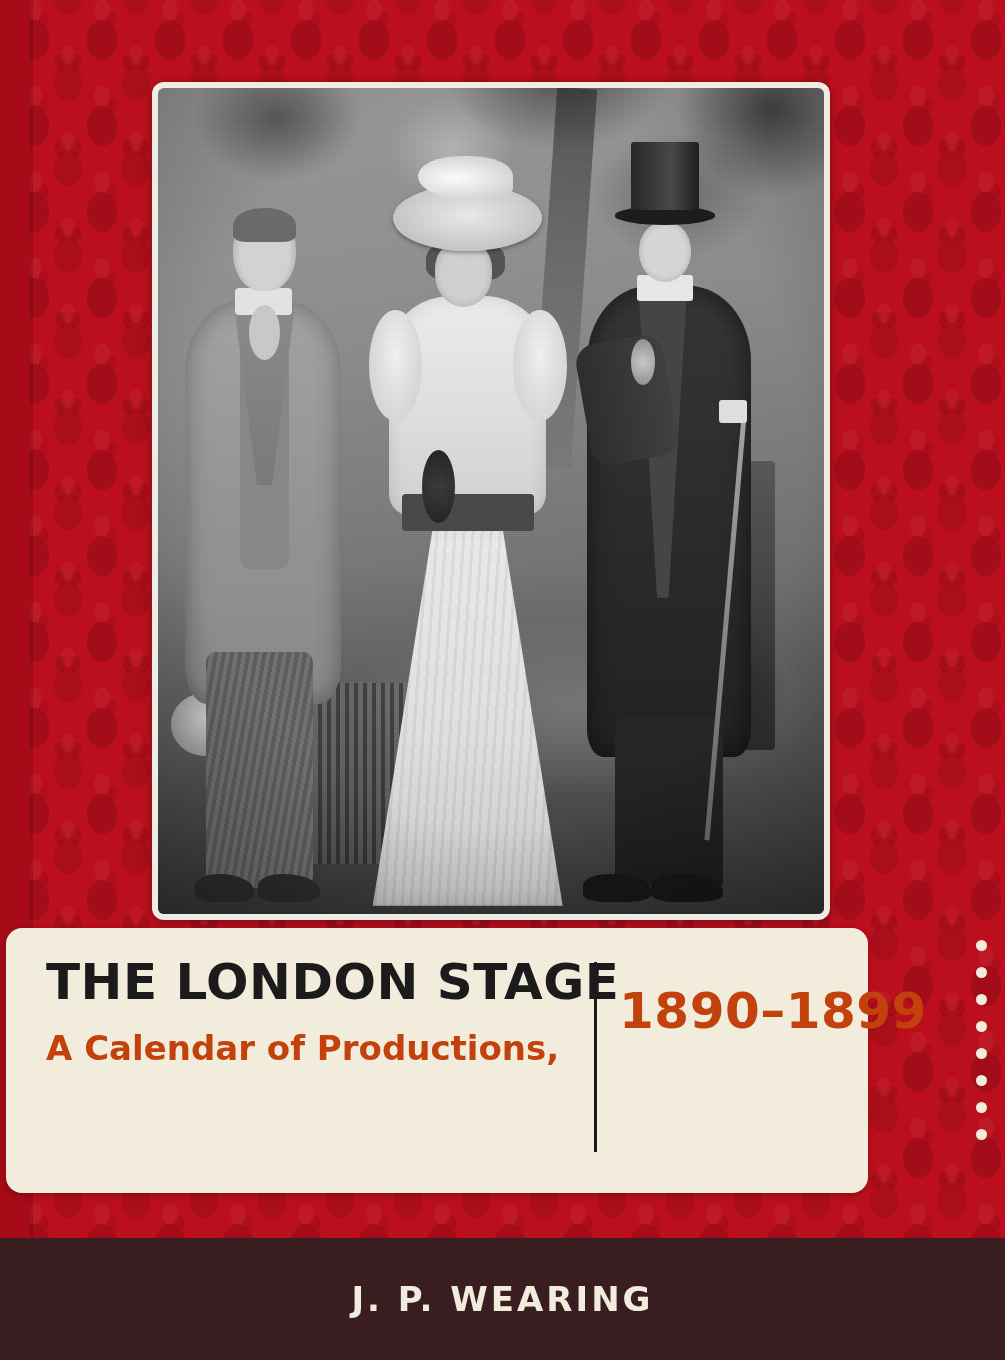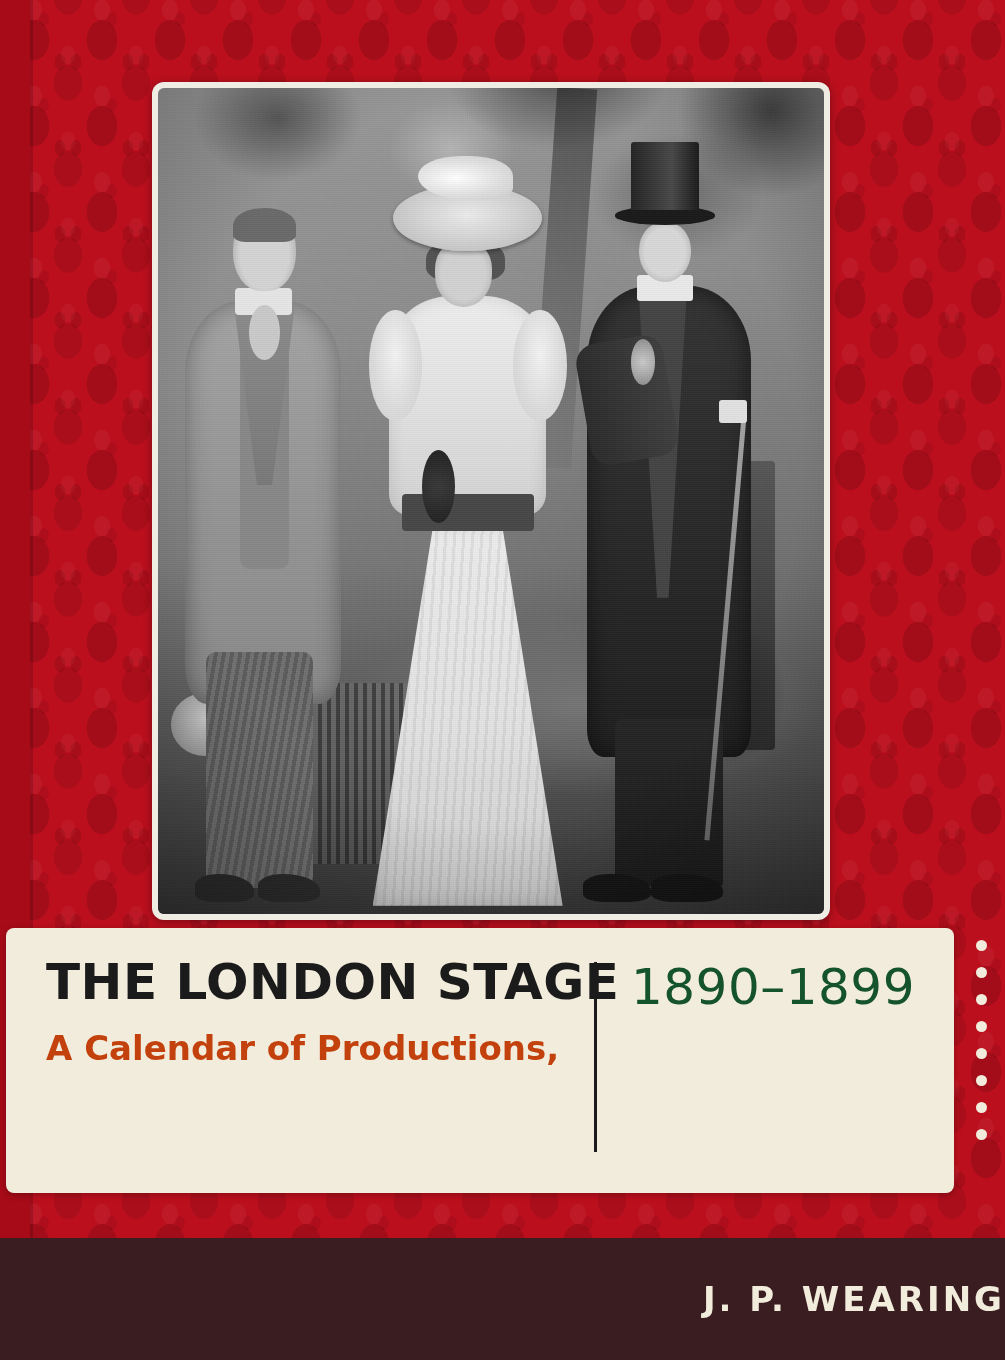--- a/index.html
+++ b/index.html
@@ -309,24 +309,24 @@
     position: absolute; left: 20%; bottom: 6%; width: 18%; height: 22%;
     background: repeating-linear-gradient(90deg, rgba(40,40,36,0.6) 0 4px, rgba(120,118,110,0.35) 4px 9px);
     border-radius: 4px;
   }
 
   
   .title-panel {
     position: absolute;
     left: 6px;
     top: 928px;
-    width: 948px;
+    width: 862px;
     height: 265px;
     background: #f2ecdc;
-    border-radius: 8px;
+    border-radius: 16px;
     box-shadow: 0 2px 6px rgba(0,0,0,0.25);
     box-sizing: border-box;
   }
   .title-left {
     position: absolute;
     left: 40px;
     top: 28px;
     width: 540px;
   }
   .main-title {
@@ -357,25 +357,26 @@
   }
   .title-right {
     position: absolute;
     left: 612px;
     top: 30px;
     width: 310px;
     text-align: center;
   }
   .years {
     font-family: "DejaVu Sans", sans-serif;
-    font-weight: 400;
+    font-weight: 700;
     font-size: 50px;
-    color: #14532d;
+    color: #c2410c;
     letter-spacing: 0.5px;
     white-space: nowrap;
+    margin-top: 24px;
   }
   .edition {
     margin-top: 22px;
     font-family: "DejaVu Sans", sans-serif;
     font-size: 26px;
     color: #1b1b1b;
   }
 
   
   .dots {
@@ -397,21 +398,21 @@
 
   
   .author-bar {
     position: absolute;
     left: 0; right: 0;
     bottom: 0;
     height: 122px;
     background: #3a1d20;
     display: flex;
     align-items: center;
-    justify-content: flex-end;
+    justify-content: center;
   }
   .author-name {
     font-family: "DejaVu Sans", sans-serif;
     font-weight: 700;
     font-size: 34px;
     letter-spacing: 3px;
     color: #f2ecdc;
   }
 </style>
 </head>

